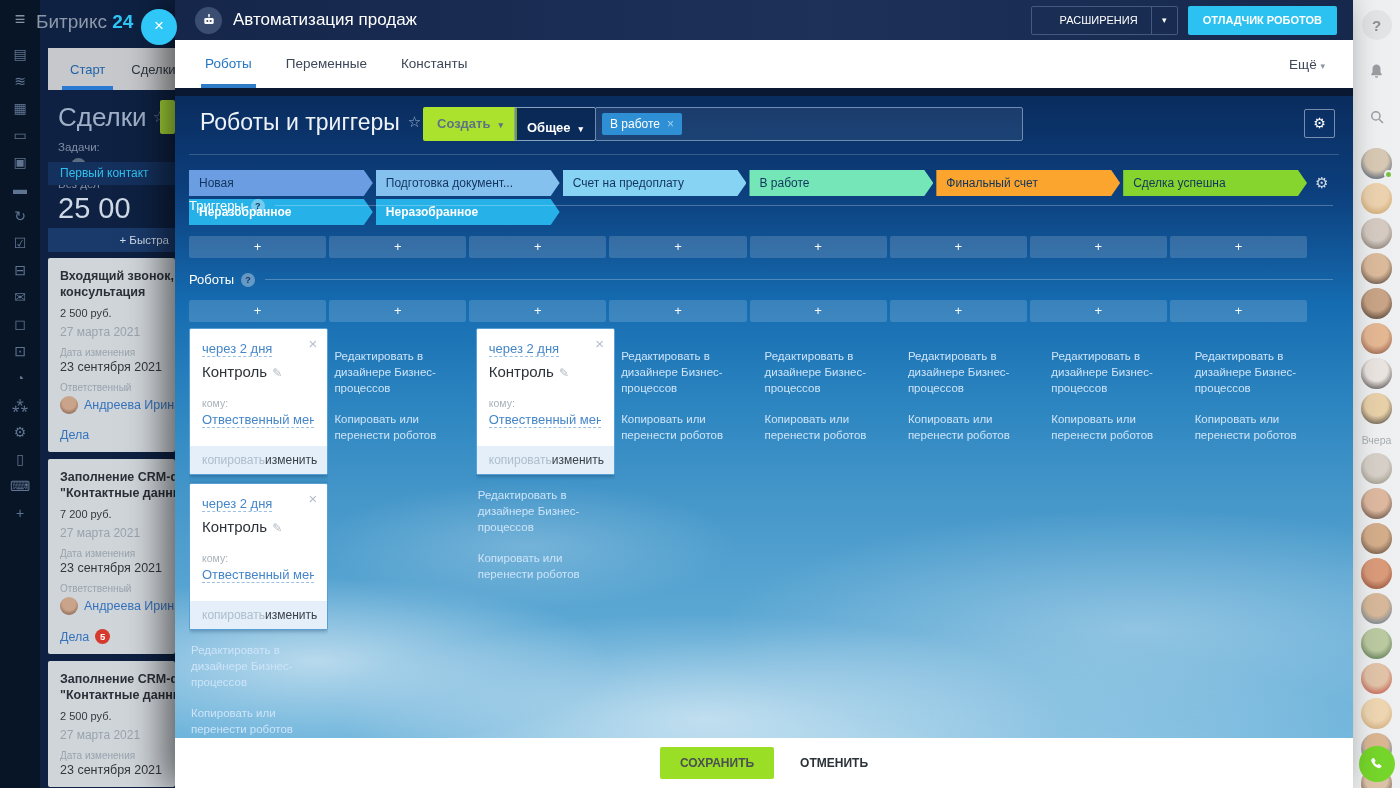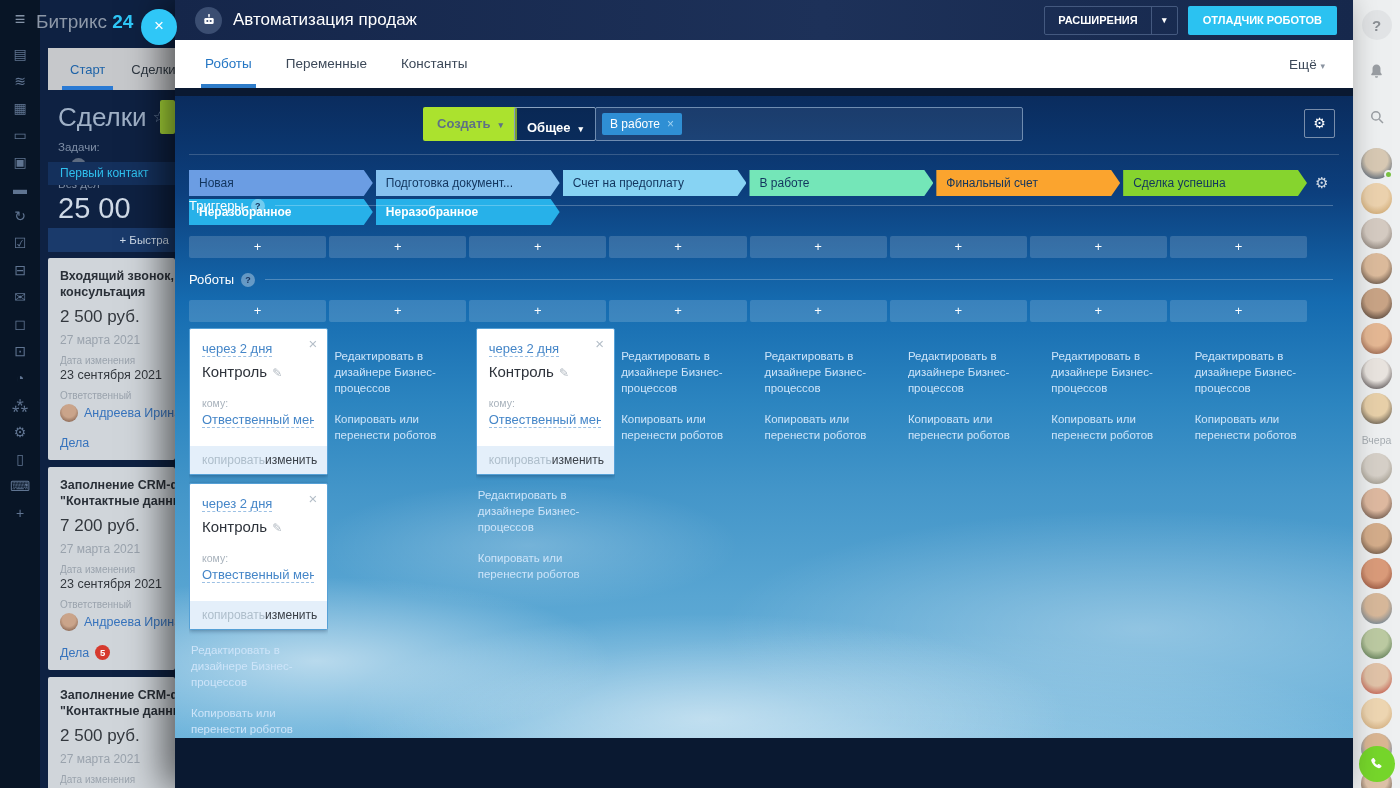--- a/index.html
+++ b/index.html
@@ -23,38 +23,38 @@
   #lp-title .star { font-size:15px; color:#6b7f9a; margin-left:6px; vertical-align:4px; }
   #lp-green-sliver { position:absolute; left:160px; top:100px; width:15px; height:34px; background:#a8d838; border-radius:2px; }
   #lp-tasks { position:absolute; left:58px; top:141px; font-size:11.5px; color:#7e8ea6; display:flex; align-items:center; gap:5px; white-space:nowrap;flex-direction:column; }
   #lp-tasks .badge { display:inline-block; width:15px; height:15px; border-radius:50%; background:#5d6b80; color:#dfe6ee; font-size:9.5px; line-height:15px; text-align:center; }
   #lp-stage-bar { position:absolute; left:48px; top:162px; width:127px; height:23px; background:#14305c; color:#2fc0ef; font-size:12px; line-height:23px; padding-left:12px; white-space:nowrap; overflow:hidden; }
   #lp-amount { position:absolute; left:58px; top:192px; font-size:29px; font-weight:300; color:#cfd9e6; white-space:nowrap; }
   #lp-quick { position:absolute; left:48px; top:228px; width:127px; height:24px; background:#1a3a6b; color:#d0dcea; font-size:11.5px; line-height:24px; text-align:right; padding-right:6px; white-space:nowrap; overflow:hidden; cursor:pointer; }
   #deal-list { position:absolute; left:48px; top:258px; width:127px; }
   .deal-card { background:#d0d5da; border-radius:2px; padding:10px 0 10px 12px; margin-bottom:7px; overflow:hidden; }
   .dc-line { font-size:12.5px; font-weight:bold; color:#2a3038; line-height:16px; white-space:nowrap; }
-  .dc-amount { font-size:17px; color:#33383e; margin-top:7px; white-space:nowrap; }
+  .dc-amount { font-size:11px; color:#33383e; margin-top:7px; white-space:nowrap; }
   .dc-date { font-size:12px; color:#9aa3ad; margin-top:6px; white-space:nowrap; }
   .dc-small { font-size:10px; color:#9aa3ad; margin-top:8px; white-space:nowrap; }
   .dc-mod { font-size:12.5px; color:#33383e; margin-top:2px; white-space:nowrap; }
   .dc-resp { display:flex; align-items:center; gap:6px; margin-top:3px; white-space:nowrap; }
   .dc-resp .mini-av { width:18px; height:18px; border-radius:50%; flex:none; background:radial-gradient(circle at 50% 38%, #caa48a 45%, #6a4a3a 100%); }
   .dc-resp .nm { font-size:12.5px; color:#3673bd; }
   .dc-todo { font-size:12.5px; color:#3673bd; margin-top:14px; display:flex; align-items:center; gap:6px; cursor:pointer; }
   .dc-todo .red-badge { width:15px; height:15px; border-radius:50%; background:#d63a2e; color:#fff; font-size:9.5px; line-height:15px; text-align:center; font-weight:bold; }
 
   
   #slider { position:absolute; left:175px; top:0; width:1178px; height:788px; z-index:10; box-shadow:-12px 0 34px rgba(0,0,0,.55); }
   #close-btn { position:absolute; left:141px; top:9px; width:36px; height:36px; border-radius:50%; background:#2fc7f7; color:#fff; font-size:17px; text-align:center; line-height:34px; z-index:20; cursor:pointer; }
 
   #slider-header { height:40px; background:linear-gradient(90deg,#15264a,#1d3159 55%, #16284c); display:flex; align-items:center; padding:0 16px 0 20px; }
   #robot-badge { width:27px; height:27px; border-radius:50%; background:#3b4e72; display:flex; align-items:center; justify-content:center; flex:none; }
   #sh-title { color:#fff; font-size:17px; font-weight:300; margin-left:11px; }
-  #ext-btn { margin-left:auto; height:29px; border:1px solid #44597f; border-radius:2px; display:flex; align-items:center; color:#fff; font-size:11px; font-weight:bold; cursor:pointer; }
+  #ext-btn { margin-left:auto; height:29px; border:1px solid #44597f; border-radius:2px; display:flex; align-items:center; color:#fff; font-size:11px; font-weight:normal; cursor:pointer;padding-left:15px; }
   #ext-btn .ext-main { padding:0 13px; }
   #ext-btn .ext-arrow { width:26px; text-align:center; border-left:1px solid #44597f; font-size:9px; align-self:stretch; line-height:27px; }
   #debug-btn { height:29px; background:#2bc2f1; border-radius:2px; color:#fff; font-size:11px; font-weight:bold; padding:0 15px; line-height:29px; margin-left:10px; cursor:pointer; }
 
   #tab-bar { height:48px; background:#fff; display:flex; align-items:center; padding-left:30px; gap:34px; }
   .tab { font-size:13.5px; color:#3c4858; position:relative; height:48px; line-height:48px; cursor:pointer; }
   .tab.active { color:#2476c4; }
   .tab.active::after { content:''; position:absolute; left:-4px; right:-4px; bottom:0; height:4px; background:#2e7cc9; }
   #more-tab { margin-left:auto; padding-right:28px; font-size:13.5px; color:#3c4858; cursor:pointer; }
   #more-tab .car { font-size:9px; color:#8a93a0; }
@@ -229,20 +229,21 @@
     </div>
     <div id="debug-btn">ОТЛАДЧИК РОБОТОВ</div>
   </div>
   <div id="tab-bar">
     <span class="tab active">Роботы</span>
     <span class="tab">Переменные</span>
     <span class="tab">Константы</span>
     <span id="more-tab"><span>Ещё</span> <span class="car">▾</span></span>
   </div>
   <div id="content">
+    <div id="rt-title"><span>Роботы и триггеры</span><span class="star">☆</span></div>
     <div id="create-btn"><span>Создать</span><span class="car">▾</span></div>
     <div id="preset-btn"><span>Общее</span><span class="car">▾</span></div>
     <div id="filter-box">
       <span id="filter-chip">
           <span>В работе</span>
           <span class="chip-x">×</span>
         </span>
     </div>
     <div id="toolbar-gear">⚙</div>
     <div id="toolbar-divider"></div>
@@ -370,20 +371,24 @@
           </div>
         </div>
         <div class="col">
           <div class="col-links">
             <div class="col-link">Редактировать в дизайнере Бизнес-процессов</div>
             <div class="col-link">Копировать или перенести роботов</div>
           </div>
         </div>
       </div>
   </div>
+  <div id="slider-footer">
+    <div id="save-btn">СОХРАНИТЬ</div>
+    <div id="cancel-btn">ОТМЕНИТЬ</div>
+  </div>
 </div>
 
 <div id="right-sidebar">
   <div class="rs-icon">?</div>
   <div class="rs-icon flat">
     <svg viewBox="0 0 24 24" width="19" height="19" fill="#9a9ea3">
         <path d="M12 3c-3 0-5 2.2-5 5v5l-1.6 2.6c-.3.5 0 1.1.6 1.1h12c.6 0 .9-.6.6-1.1L17 13V8c0-2.8-2-5-5-5zm-2 15a2 2 0 0 0 4 0h-4z"></path>
       </svg>
   </div>
   <div class="rs-icon flat">

